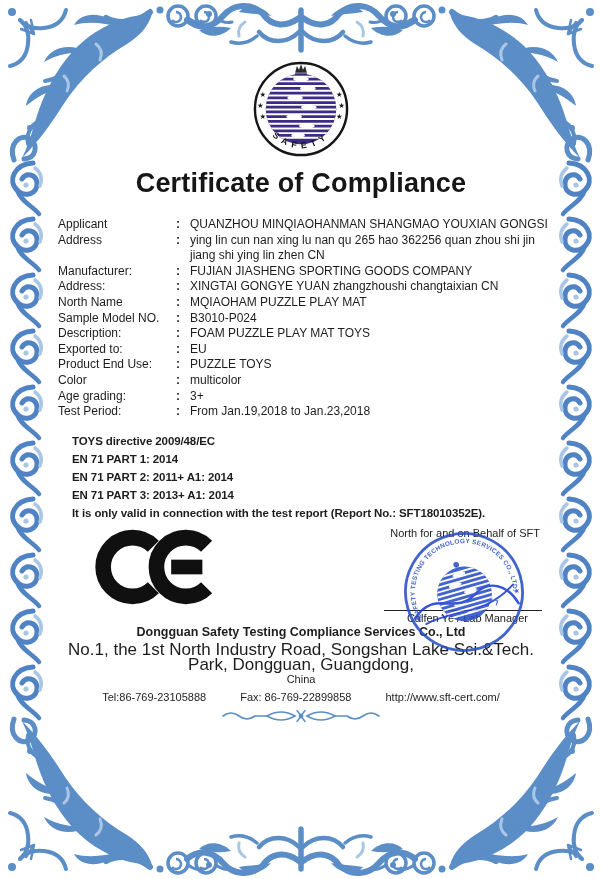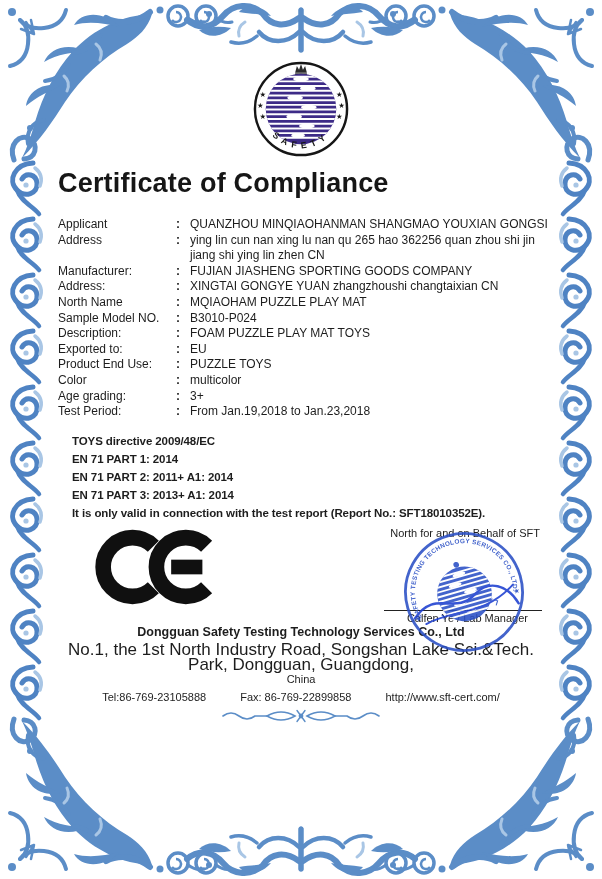--- a/index.html
+++ b/index.html
@@ -2,21 +2,21 @@
 <html><head>
 <meta charset="utf-8">
 <style>
   html,body{margin:0;padding:0;background:#fff;}
   .page{position:relative;width:602px;height:879px;background:#fff;overflow:hidden;
         font-family:"Liberation Sans",sans-serif;color:#1d1d1d;}
   .border-svg{position:absolute;left:0;top:0;z-index:0;}
   .content{position:absolute;left:0;top:0;width:602px;height:879px;box-sizing:border-box;
            padding:60px 58px 0 58px;z-index:1;}
   .logo-wrap{text-align:center;height:100px;}
-  .title{margin:6px 0 0 0;text-align:left;font-size:27px;font-weight:bold;
+  .title{margin:6px 0 0 0;text-align:center;font-size:27px;font-weight:bold;
          letter-spacing:0.2px;color:#161616;line-height:34px;}
   .cert-line{margin-top:21px;text-align:center;font-size:12.5px;font-weight:bold;}
   .cert-line .gap{display:inline-block;width:42px;}
   .fields{margin-top:17px;}
   .frow{display:flex;font-size:12px;line-height:15.6px;}
   .flabel{width:118px;font-weight:normal;flex:none;}
   .fcolon{width:14px;flex:none;font-weight:bold;}
   .fvalue{flex:1;}
   .nowrap{white-space:nowrap;}
   .statement{margin:12px 2px 0 14px;font-size:11.5px;font-weight:bold;line-height:18px;
@@ -312,21 +312,21 @@
           <circle cx="70" cy="40" r="3" fill="#2a4fc5"></circle>
         </g>
         <g fill="none" stroke="#1c3ed0" stroke-linecap="round">
           <path d="M18 98 C 40 66 60 96 82 72 C 96 57 116 62 128 82" stroke-width="2.6"></path>
           <path d="M30 104 C 58 88 92 96 122 62" stroke-width="2"></path>
         </g>
       </svg>
     </div>
 
     <div class="footer">
-      <div class="company">Dongguan Safety Testing Technology Services Co., Ltd</div>
+      <div class="company">Dongguan Safety Testing Compliance Services Co., Ltd</div>
       <div class="addr">No.1, the 1st North Industry Road, Songshan Lake Sci.&amp;Tech. Park, Dongguan, Guangdong,</div>
       <div class="addr2">China</div>
       <div class="telrow">
         <span>Tel:86-769-23105888</span><span class="tgap"></span><span>Fax: 86-769-22899858</span><span class="tgap"></span><span>http://www.sft-cert.com/</span>
       </div>
       <svg class="divider" width="160" height="14" viewBox="0 0 160 14">
         <g stroke="#5b8dc7" fill="none" stroke-linecap="round">
           <path d="M2 7 q8 -6 16 0 q8 6 16 0 h12" stroke-width="1.6"></path>
           <path d="M158 7 q-8 -6 -16 0 q-8 6 -16 0 h-12" stroke-width="1.6"></path>
           <path d="M46 7 q14 -8 28 0 q-14 8 -28 0 Z" stroke-width="1.6"></path>

